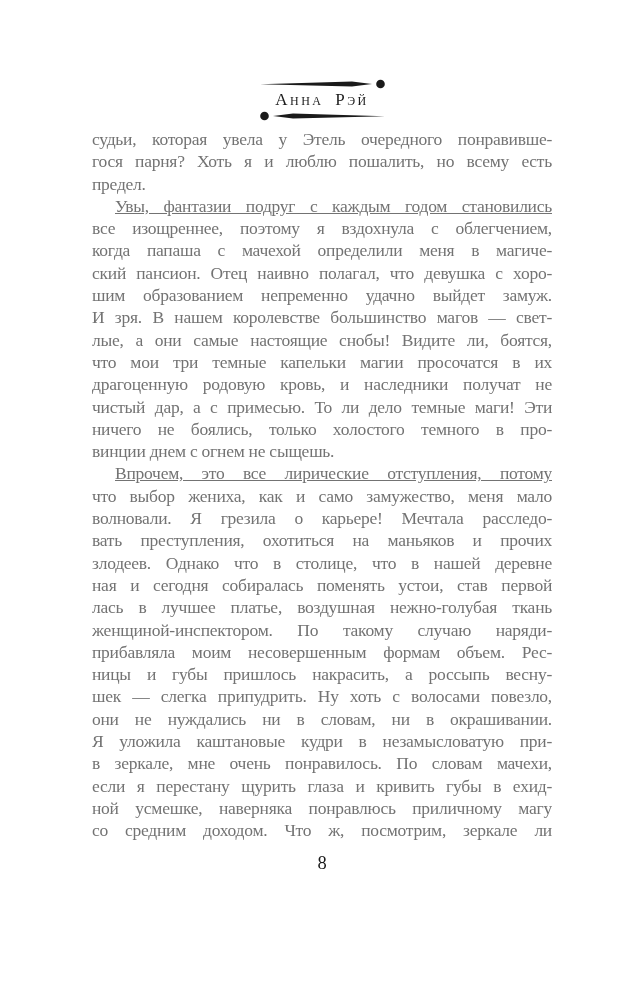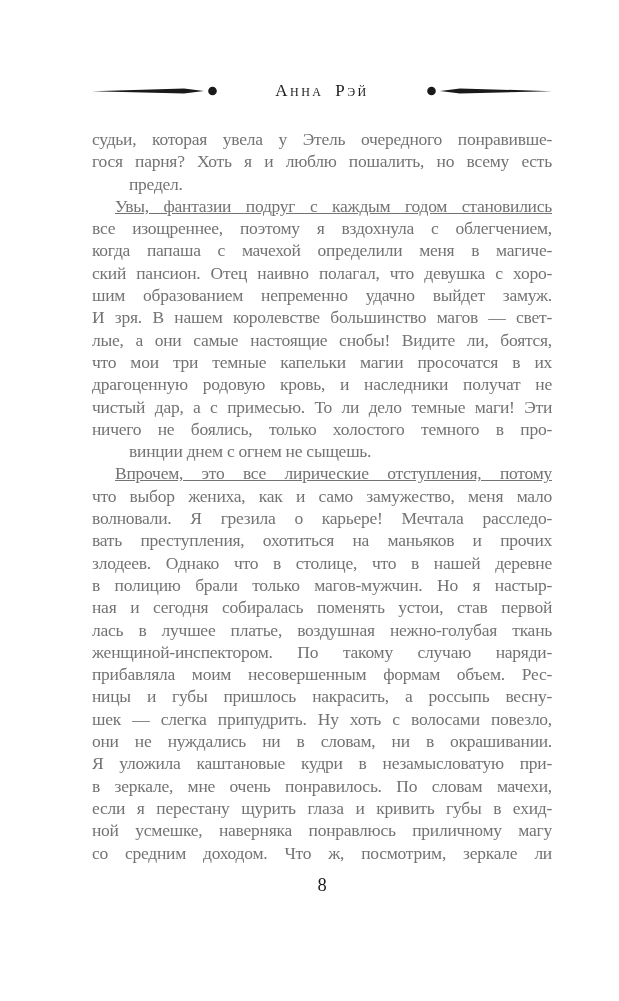--- a/index.html
+++ b/index.html
@@ -11,22 +11,22 @@
     overflow: hidden;
     font-family: "Liberation Serif", "DejaVu Serif", serif;
     color: #1d1d1d;
   }
   .inner {
     padding: 78px 67px 0 92px; 
   }
   .running-head {
     display: flex;
     align-items: center;
-    justify-content: space-between;
     height: 26px;
+    flex-direction: column;
   }
   .orn { display: block; flex: 0 0 auto; }
   .author {
     font-variant: small-caps;
     font-size: 17px;
     letter-spacing: 2.5px;
     word-spacing: 5px;
     color: #1b1b1b;
     white-space: nowrap;
   }
@@ -36,21 +36,21 @@
     line-height: 22.3px;
     letter-spacing: -0.25px;
     color: #737373;
   }
   .line {
     height: 22.3px;
     overflow: hidden;
     text-align: justify;
     text-align-last: justify;
   }
-  .line.para-end { text-align-last: left; margin-left: 37px; }
+  .line.para-end { text-align-last: left; }
   .line.indent { padding-left: 23px; text-decoration: underline; }
   .page-number {
     margin-top: 11px;
     text-align: center;
     font-size: 18.5px;
     color: #1b1b1b;
   }
 </style>
 </head>
 <body>
@@ -84,21 +84,20 @@
         <div class="line">что мои три темные капельки магии просочатся в их</div>
         <div class="line">драгоценную родовую кровь, и наследники получат не</div>
         <div class="line">чистый дар, а с примесью. То ли дело темные маги! Эти</div>
         <div class="line">ничего не боялись, только холостого темного в про-</div>
         <div class="line para-end">винции днем с огнем не сыщешь.</div>
         <div class="line indent">Впрочем, это все лирические отступления, потому</div>
         <div class="line">что выбор жениха, как и само замужество, меня мало</div>
         <div class="line">волновали. Я грезила о карьере! Мечтала расследо-</div>
         <div class="line">вать преступления, охотиться на маньяков и прочих</div>
         <div class="line">злодеев. Однако что в столице, что в нашей деревне</div>
-        <div class="line">в полицию брали только магов-мужчин. Но я настыр-</div>
         <div class="line">ная и сегодня собиралась поменять устои, став первой</div>
         <div class="line">лась в лучшее платье, воздушная нежно-голубая ткань</div>
         <div class="line">женщиной-инспектором. По такому случаю наряди-</div>
         <div class="line">прибавляла моим несовершенным формам объем. Рес-</div>
         <div class="line">ницы и губы пришлось накрасить, а россыпь весну-</div>
         <div class="line">шек — слегка припудрить. Ну хоть с волосами повезло,</div>
         <div class="line">они не нуждались ни в словам, ни в окрашивании.</div>
         <div class="line">Я уложила каштановые кудри в незамысловатую при-</div>
         <div class="line">в зеркале, мне очень понравилось. По словам мачехи,</div>
         <div class="line">если я перестану щурить глаза и кривить губы в ехид-</div>

